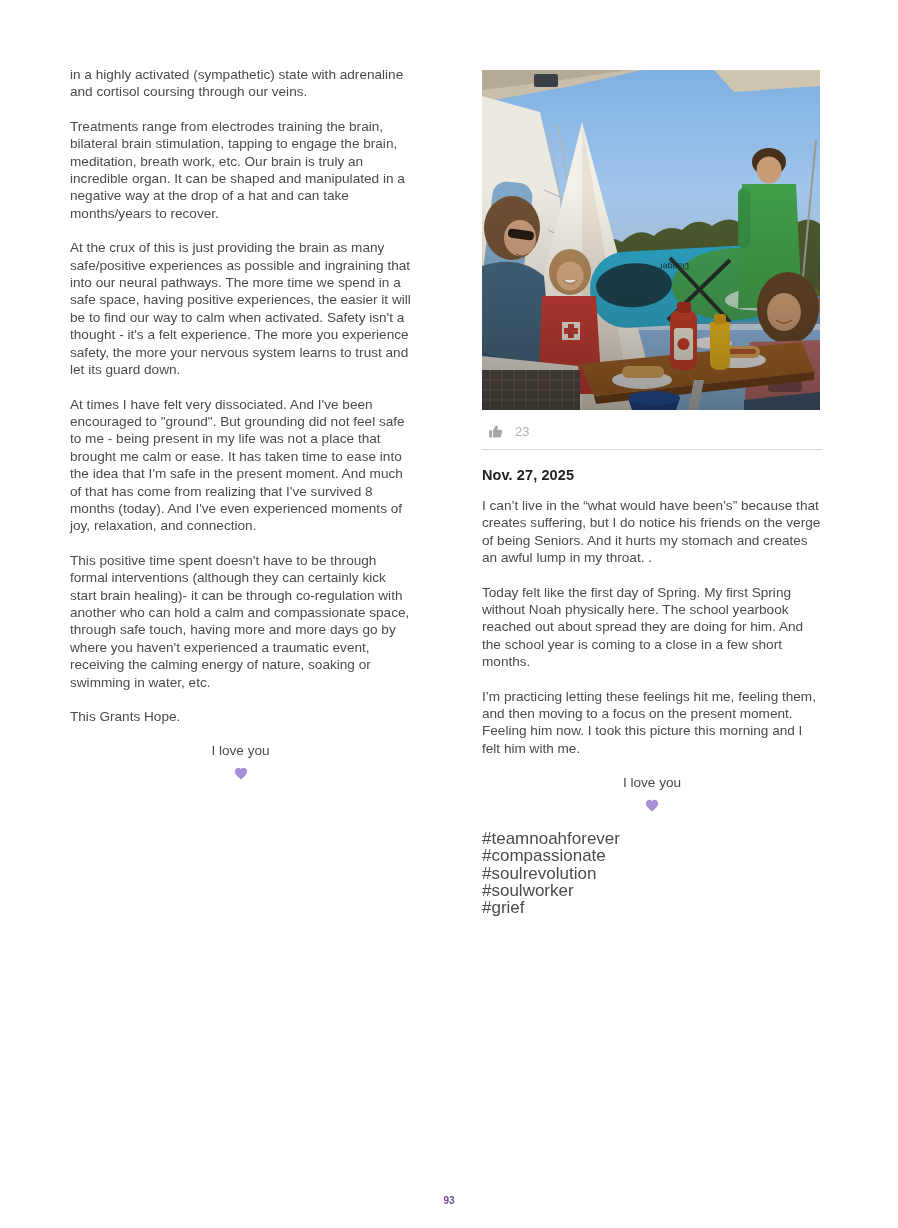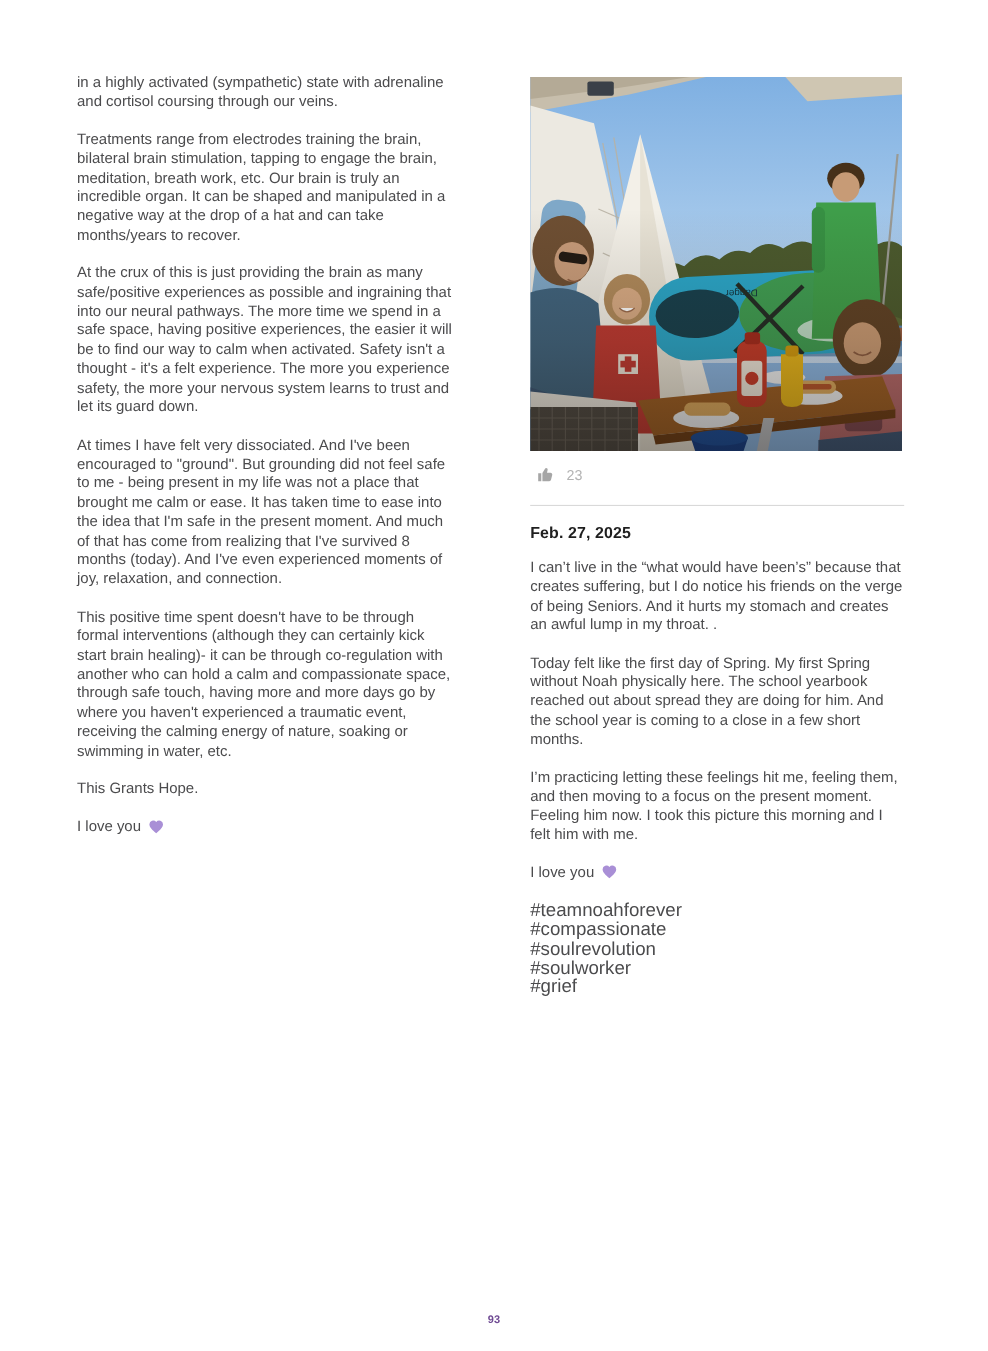--- a/index.html
+++ b/index.html
@@ -12,29 +12,29 @@
   .page { position:absolute; inset:0; background:#fff;border-radius:11px; }
 
   
   .col-left  { position:absolute; left:70px;  top:66px; width:341px; }
   .col-right { position:absolute; left:482px; top:70px; width:340px; }
 
   .body-text p, .post-text p {
     font-size:13.6px; line-height:17.4px; color:#4b4b4d;
     margin:0 0 17px 0;
   }
-  .love-line { font-size:13.6px; line-height:17.4px; color:#4b4b4d; display:flex; align-items:center; gap:6px; }
+  .love-line { font-size:13.6px; line-height:17.4px; color:#4b4b4d; display:flex; align-items:center; gap:6px;flex-direction:column; }
   .heart-svg { width:16px; height:15px; display:inline-block; }
 
   
   .photo-wrap { width:338px; height:340px; overflow:hidden; background:#8ab5e2; }
   .photo-wrap svg { display:block; }
 
   
-  .like-row { display:flex; align-items:center; gap:10px; margin:13px 0 19px 6px; }
+  .like-row { display:flex; align-items:center; gap:10px; margin:13px 0 9px 6px; }
   .like-count { font-size:13px; color:#b3b3b3; }
   .thumb-svg { width:17px; height:17px; }
   .divider { border-bottom:1px solid #d9d9d9; width:340px; }
 
   
   .post-date {
     font-size:14.5px; font-weight:bold; color:#1f1f1f;
     margin:17px 0 14px 0; letter-spacing:0.1px;
   }
   .hashtags { margin-top:0; }
@@ -196,21 +196,21 @@
     <div class="like-row">
       <svg class="thumb-svg" viewBox="0 0 20 20">
         <path d="M1.5 8.6h3.3V17H1.5z" fill="#a6a6a6"></path>
         <path d="M6 17h7.3c.9 0 1.7-.6 1.9-1.5l1.3-5.2c.3-1.2-.6-2.3-1.9-2.3h-3.7l.7-3.2c.2-1-.6-1.9-1.6-1.9-.5 0-1 .3-1.2.7L6 8.3z" fill="#a6a6a6"></path>
       </svg>
       <span class="like-count">23</span>
     </div>
     <div class="divider"></div>
 
     <div class="post-text">
-      <h3 class="post-date">Feb. 27, 2025</h3>
+      <h3 class="post-date">Nov. 27, 2025</h3>
       <p>I can’t live in the “what would have been’s” because that creates suffering, but I do notice his friends on the verge of being Seniors. And it hurts my stomach and creates an awful lump in my throat. .</p>
       <p>Today felt like the first day of Spring. My first Spring without Noah physically here. The school yearbook reached out about spread they are doing for him. And the school year is coming to a close in a few short months.</p>
       <p>I’m practicing letting these feelings hit me, feeling them, and then moving to a focus on the present moment. Feeling him now. I took this picture this morning and I felt him with me.</p>
       <div class="love-line" style="margin-bottom:17px;">
         <span>I love you</span>
         <svg class="heart-svg" viewBox="0 0 16 16">
           <path d="M8 14.4 C4 11 1.4 8.4 1.4 5.6 A3.7 3.7 0 0 1 8 3.4 A3.7 3.7 0 0 1 14.6 5.6 C14.6 8.4 12 11 8 14.4 Z" fill="#a98fd6"></path>
         </svg>
       </div>
       <div class="hashtags">

